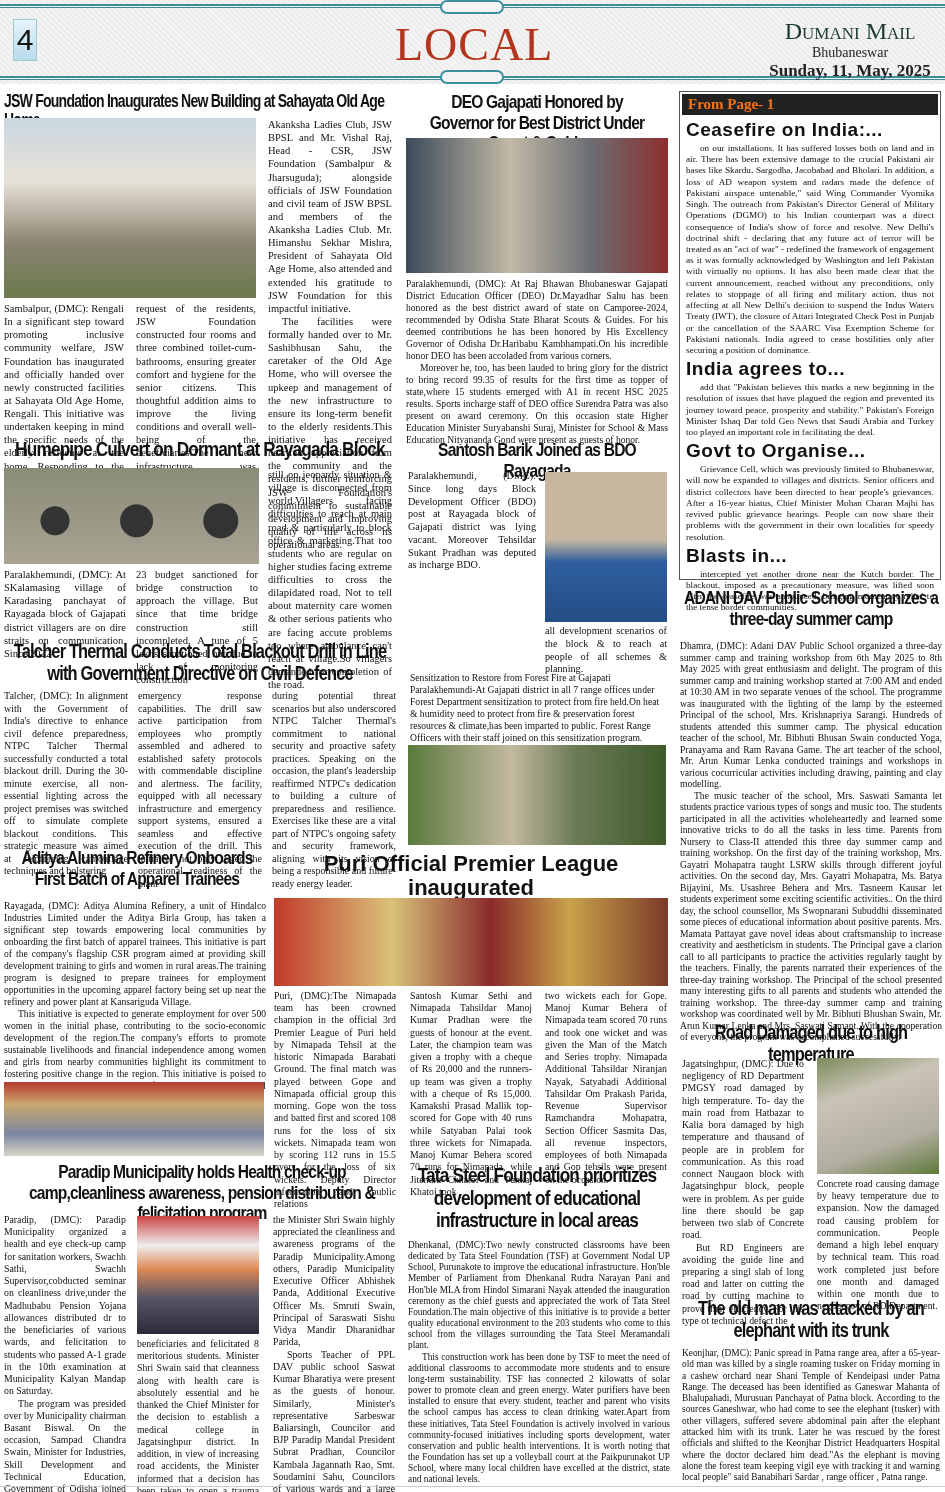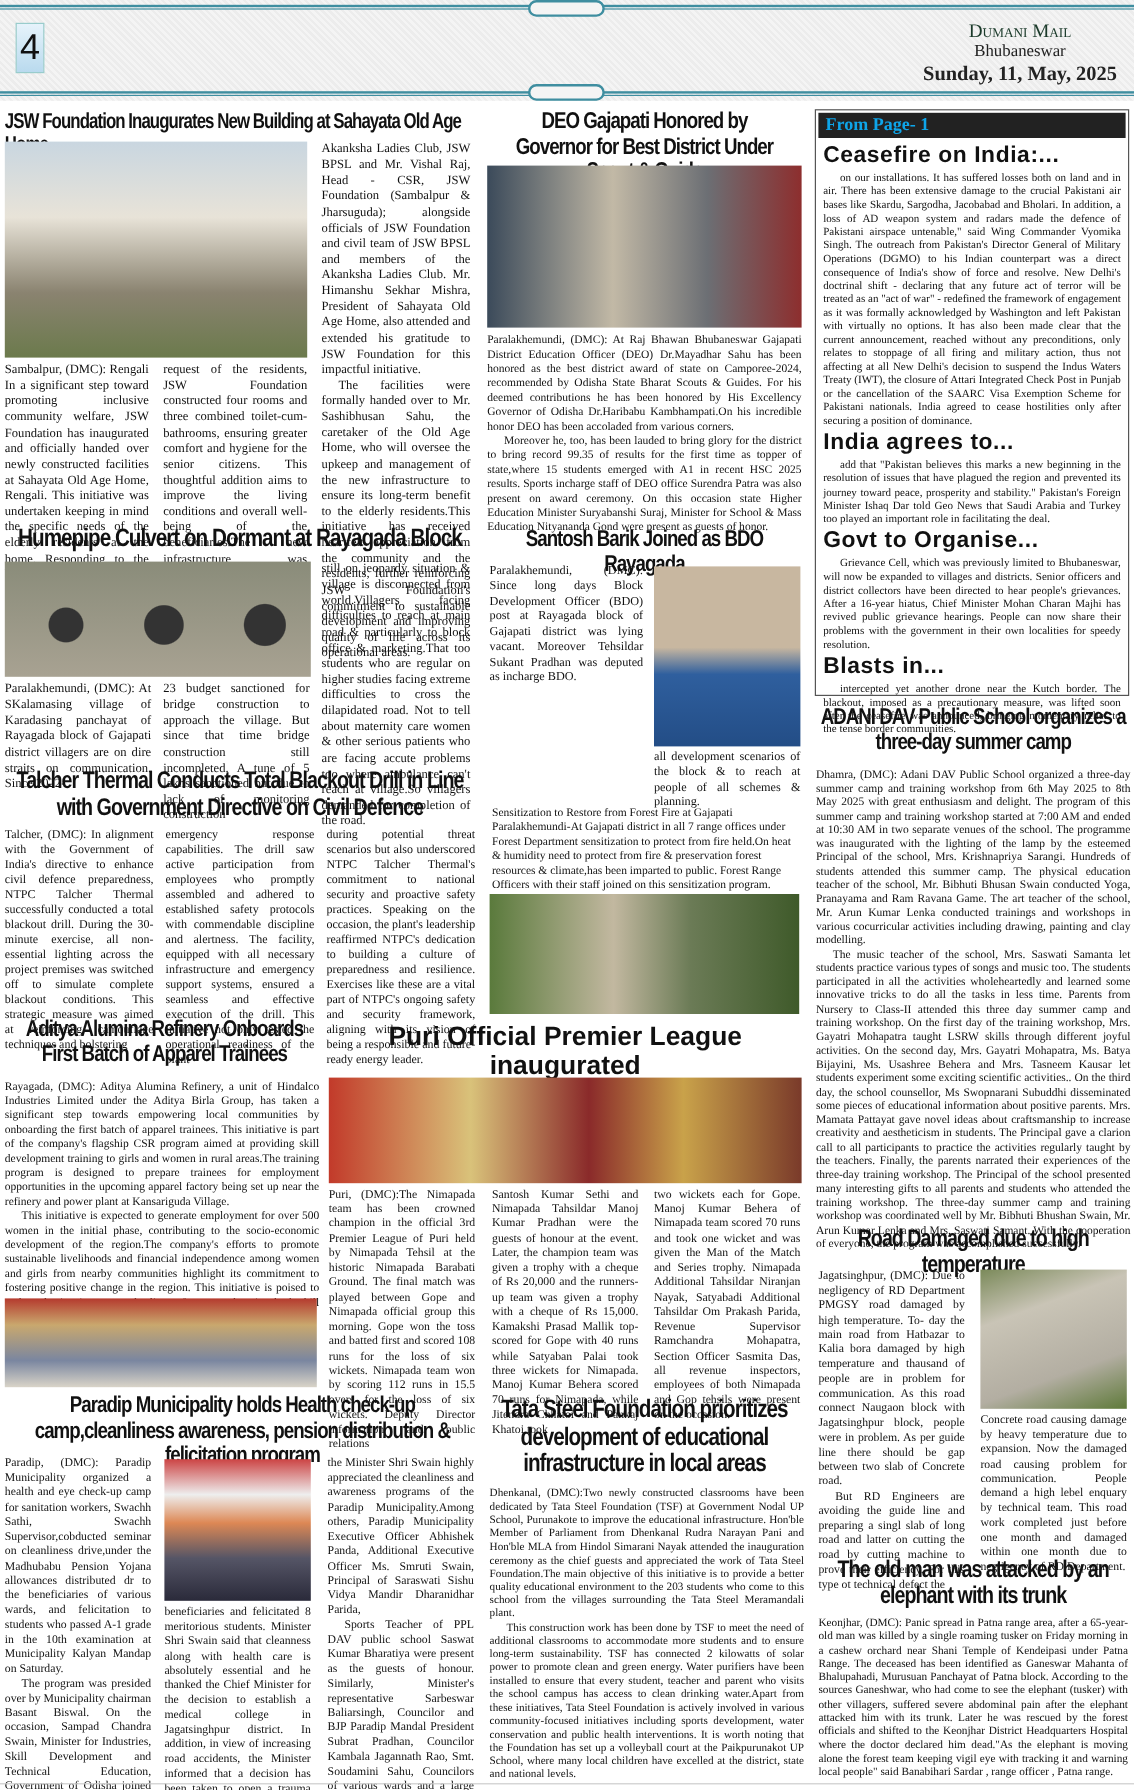--- a/index.html
+++ b/index.html
@@ -3,45 +3,46 @@
 <meta charset="utf-8">
 <style>
   *{box-sizing:border-box;margin:0;padding:0}
   body{width:945px;height:1492px;background:#fff;font-family:"Liberation Serif",serif;color:#111;position:relative;overflow:hidden}
   .masthead{position:absolute;left:0;top:0;width:945px;height:84px;background:repeating-linear-gradient(45deg,#f4f4f4 0 2px,#ececec 2px 4px)}
   .mh-line{position:absolute;left:0;width:945px;height:4px;border-top:2px solid #3f8ea0;border-bottom:1px solid #3f8ea0}
   .mh-orn{position:absolute;left:440px;width:64px;height:14px;background:#f4f4f4;border:2px solid #3f8ea0;border-radius:8px}
   .pageno{position:absolute;left:13px;top:19px;width:24px;height:42px;background:linear-gradient(#e6f3fb,#b9daee);border:1px solid #9cc;display:flex;align-items:center;justify-content:center;font-family:"Liberation Sans",sans-serif;font-size:30px;color:#111}
   .section{position:absolute;left:395px;top:18px;width:155px;text-align:center;font-size:46px;color:#b2361c;letter-spacing:1px}
   .brand{position:absolute;left:760px;top:18px;width:180px;text-align:center}
-  .brand .name{font-size:16px;color:#1b3a2a;font-variant:small-caps}
+  .brand .name{font-size:24px;color:#1b3a2a;font-variant:small-caps}
   .brand .city{font-size:14px;color:#222}
   .brand .date{font-size:17px;font-weight:bold;color:#222}
   .art{position:absolute}
   .hl{font-family:"Liberation Sans",sans-serif;font-weight:bold;text-align:center;letter-spacing:-1px;line-height:1.08;color:#111}
   .hl.cond{transform:scaleX(0.82);transform-origin:center}
   .body{font-size:10.5px;line-height:1.25;text-align:justify}
   .body b{font-weight:normal}
   .photo{background:#888;position:relative;overflow:hidden}
   .p{text-indent:14px}
   .fp-box{position:absolute;left:679px;top:91px;width:262px;height:489px;border:1px solid #555;background:#fff}
-  .fp-head{background:#222;color:#0ea5e9;font-weight:bold;font-size:15px;padding:2px 6px;margin:2px}
+  .fp-head{background:#222;color:#f97316;font-weight:bold;font-size:15px;padding:2px 6px;margin:2px}
   .fp-h{font-family:Liberation Sans, sans-serif;font-weight:bold;font-size:19px;padding:2px 6px;letter-spacing:.5px}
   .fp-b{font-size:9.2px;line-height:1.22;text-align:justify;padding:0 6px}
   .divider{position:absolute;height:1px;background:#ccc}
 </style>
 </head>
 <body>
 
 <div class="masthead">
   <div class="mh-line" style="top:4px"></div>
   <div class="mh-orn" style="top:0"></div>
   <div class="mh-line" style="top:76px"></div>
   <div class="mh-orn" style="top:70px"></div>
   <div class="pageno">4</div>
+  <div class="section">LOCAL</div>
   <div class="brand">
     <div class="name">Dumani Mail</div>
     <div class="city">Bhubaneswar</div>
     <div class="date">Sunday, 11, May, 2025</div>
   </div>
 </div>
 
 <div class="art" style="left:4px;top:92px;width:390px">
   <div class="hl" style="font-size:18px;text-align:left;transform:scaleX(.78);transform-origin:left;width:500px">JSW Foundation Inaugurates New Building at Sahayata Old Age Home</div>
 </div>

